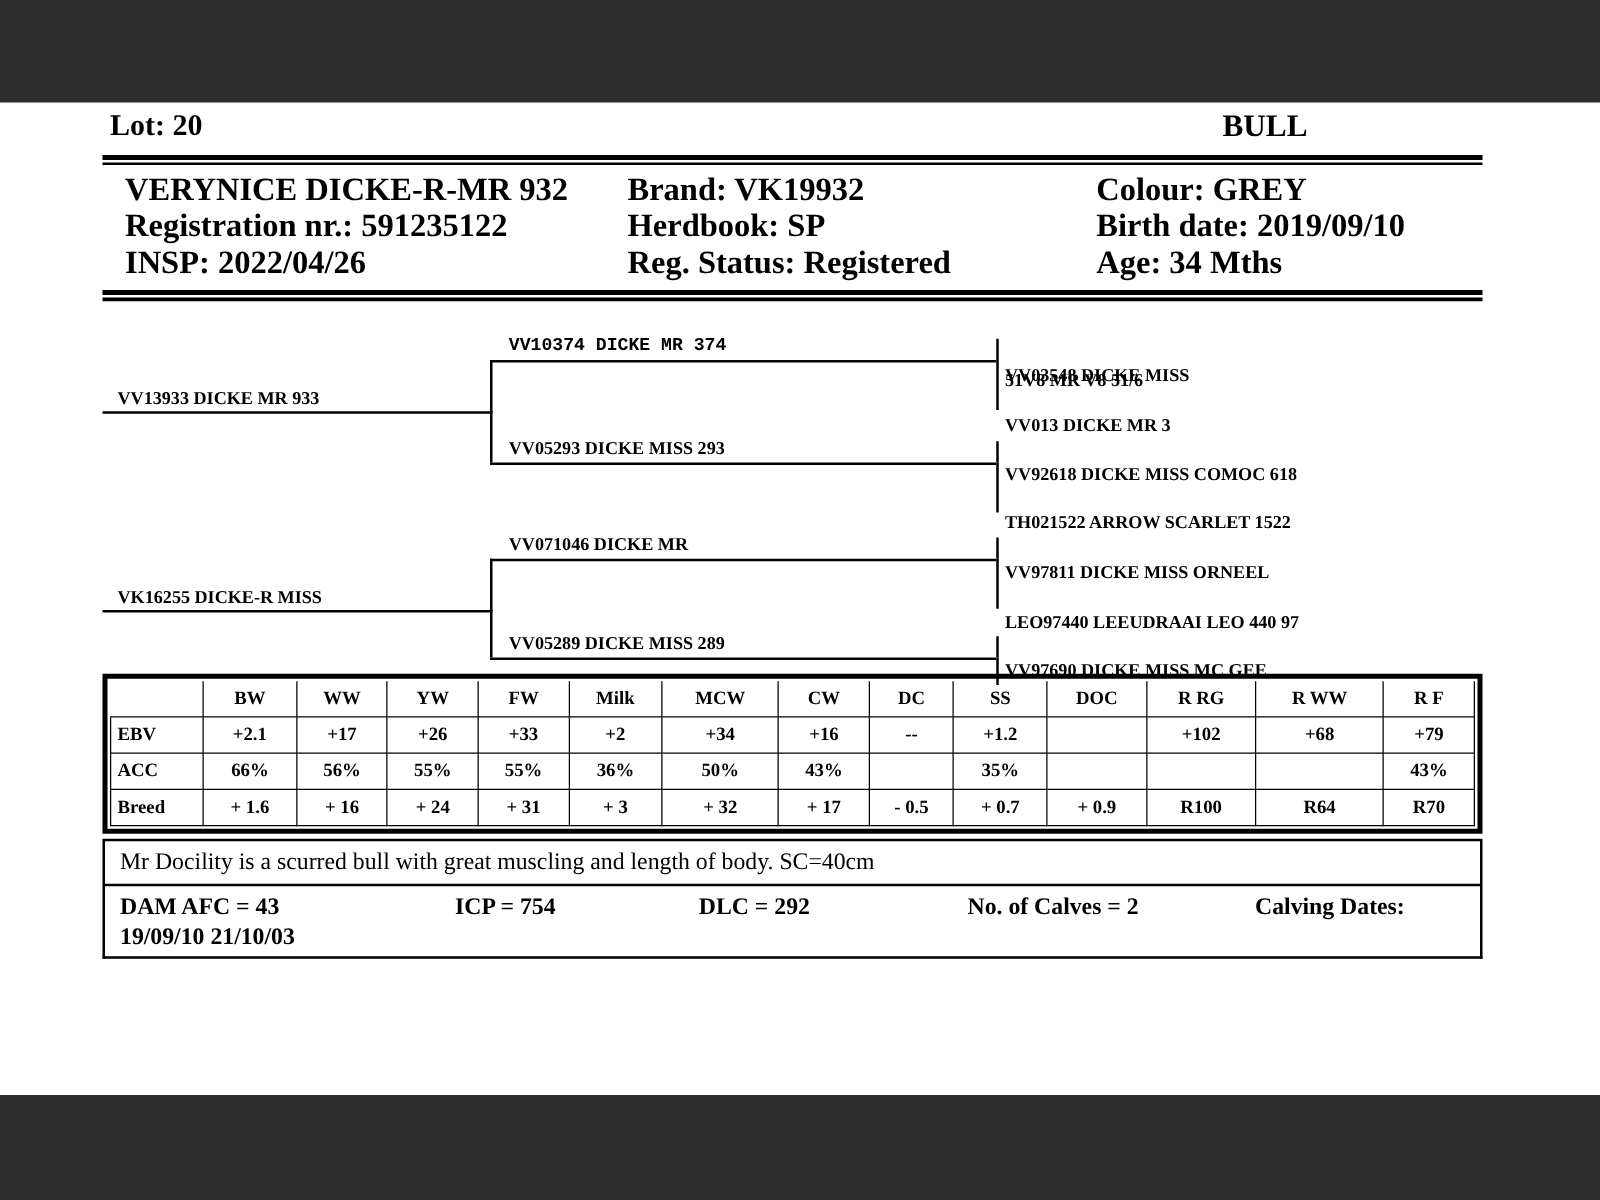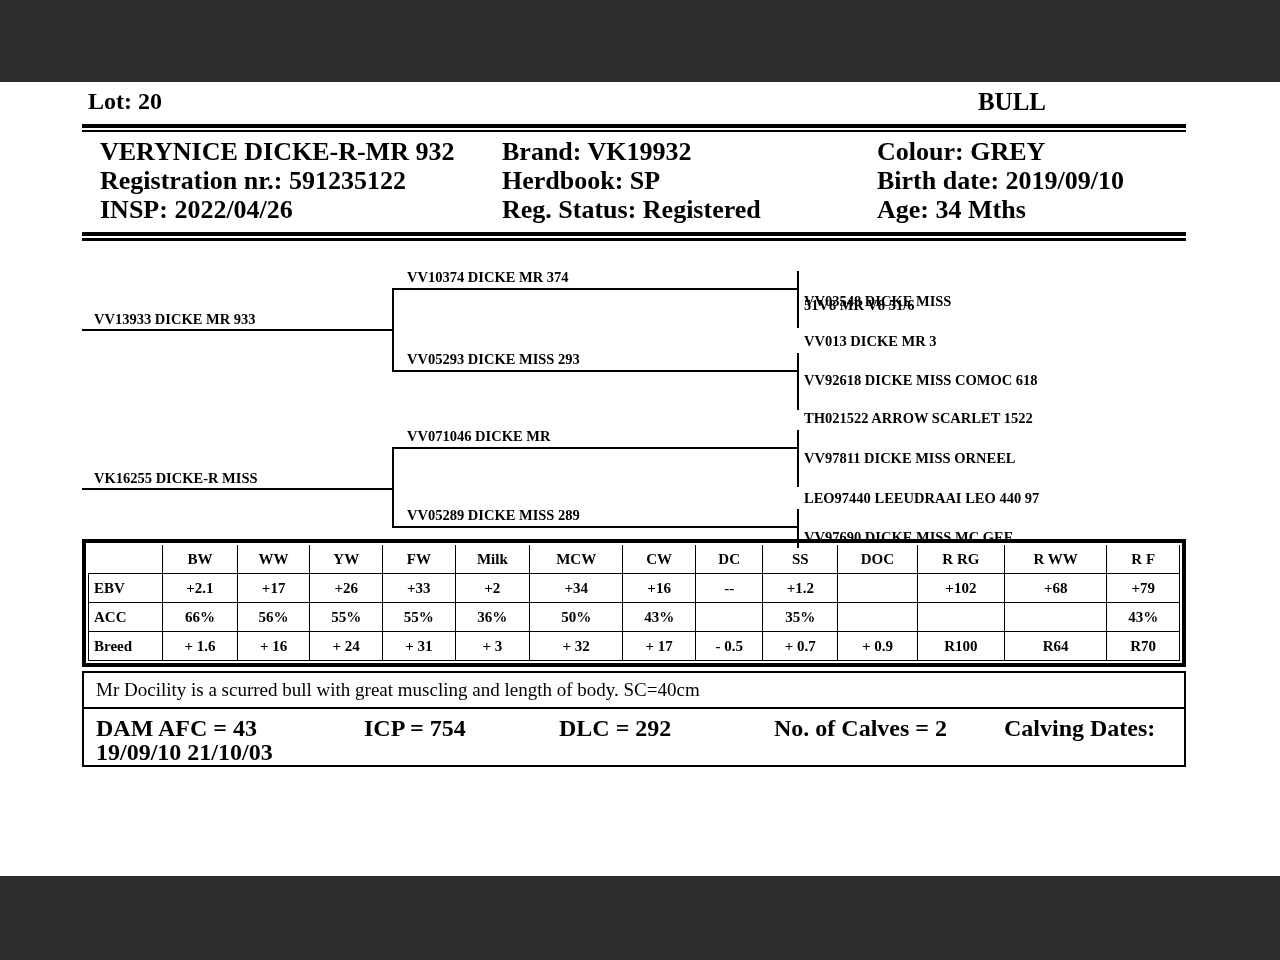--- a/index.html
+++ b/index.html
@@ -151,21 +151,21 @@
   .note-line {
     padding: 6px 10px 6px 12px;
     font-size: 19px;
     font-weight: normal;
     border-bottom: 2px solid #000;
   }
   .note-top { border-top: 2px solid #000; }
   .stats {
     position: relative;
     height: 56px;
-    font-size: 24px;
+    font-size: 19px;
     font-weight: bold;
   }
   .stats .s1 { position: absolute; left: 12px; top: 6px; }
   .stats .s2 { position: absolute; left: 280px; top: 6px; }
   .stats .s3 { position: absolute; left: 475px; top: 6px; }
   .stats .s4 { position: absolute; left: 690px; top: 6px; }
   .stats .s5 { position: absolute; left: 920px; top: 6px; }
   .stats .s6 { position: absolute; left: 12px; top: 30px; }
 </style>
 </head>
@@ -205,21 +205,21 @@
 
     <div class="ped-name" style="left:722px; top:10px;margin-top:44px;">51V8 MR V8 51/6</div>
     <div class="ped-name" style="left:722px; top:50px;">VV03548 DICKE MISS</div>
     <div class="ped-name" style="left:722px; top:90px;">VV013 DICKE MR 3</div>
     <div class="ped-name" style="left:722px; top:129px;">VV92618 DICKE MISS COMOC 618</div>
     <div class="ped-name" style="left:722px; top:167px;">TH021522 ARROW SCARLET 1522</div>
     <div class="ped-name" style="left:722px; top:207px;">VV97811 DICKE MISS ORNEEL</div>
     <div class="ped-name" style="left:722px; top:247px;">LEO97440 LEEUDRAAI LEO 440 97</div>
     <div class="ped-name" style="left:722px; top:286px;">VV97690 DICKE MISS MC GEE</div>
 
-    <div class="ped-name" style="left:325px; top:26px;">VV10374 DICKE MR 374</div>
+    <div class="ped-name" style="left:325px; top:26px;font-family:Liberation Mono, monospace;">VV10374 DICKE MR 374</div>
     <div class="ped-name" style="left:325px; top:108px;">VV05293 DICKE MISS 293</div>
     <div class="ped-name" style="left:325px; top:185px;">VV071046 DICKE MR</div>
     <div class="ped-name" style="left:325px; top:264px;">VV05289 DICKE MISS 289</div>
 
     <div class="ped-name" style="left:12px; top:68px;">VV13933 DICKE MR 933</div>
     <div class="ped-name" style="left:12px; top:227px;">VK16255 DICKE-R MISS</div>
 
     <div class="ped-line-h" style="left:710px; top:28px;  width:0px;"></div>
     <div class="ped-line-h" style="left:310px; top:45px;  width:405px;"></div>
     <div class="ped-line-h" style="left:310px; top:127px; width:405px;"></div>

